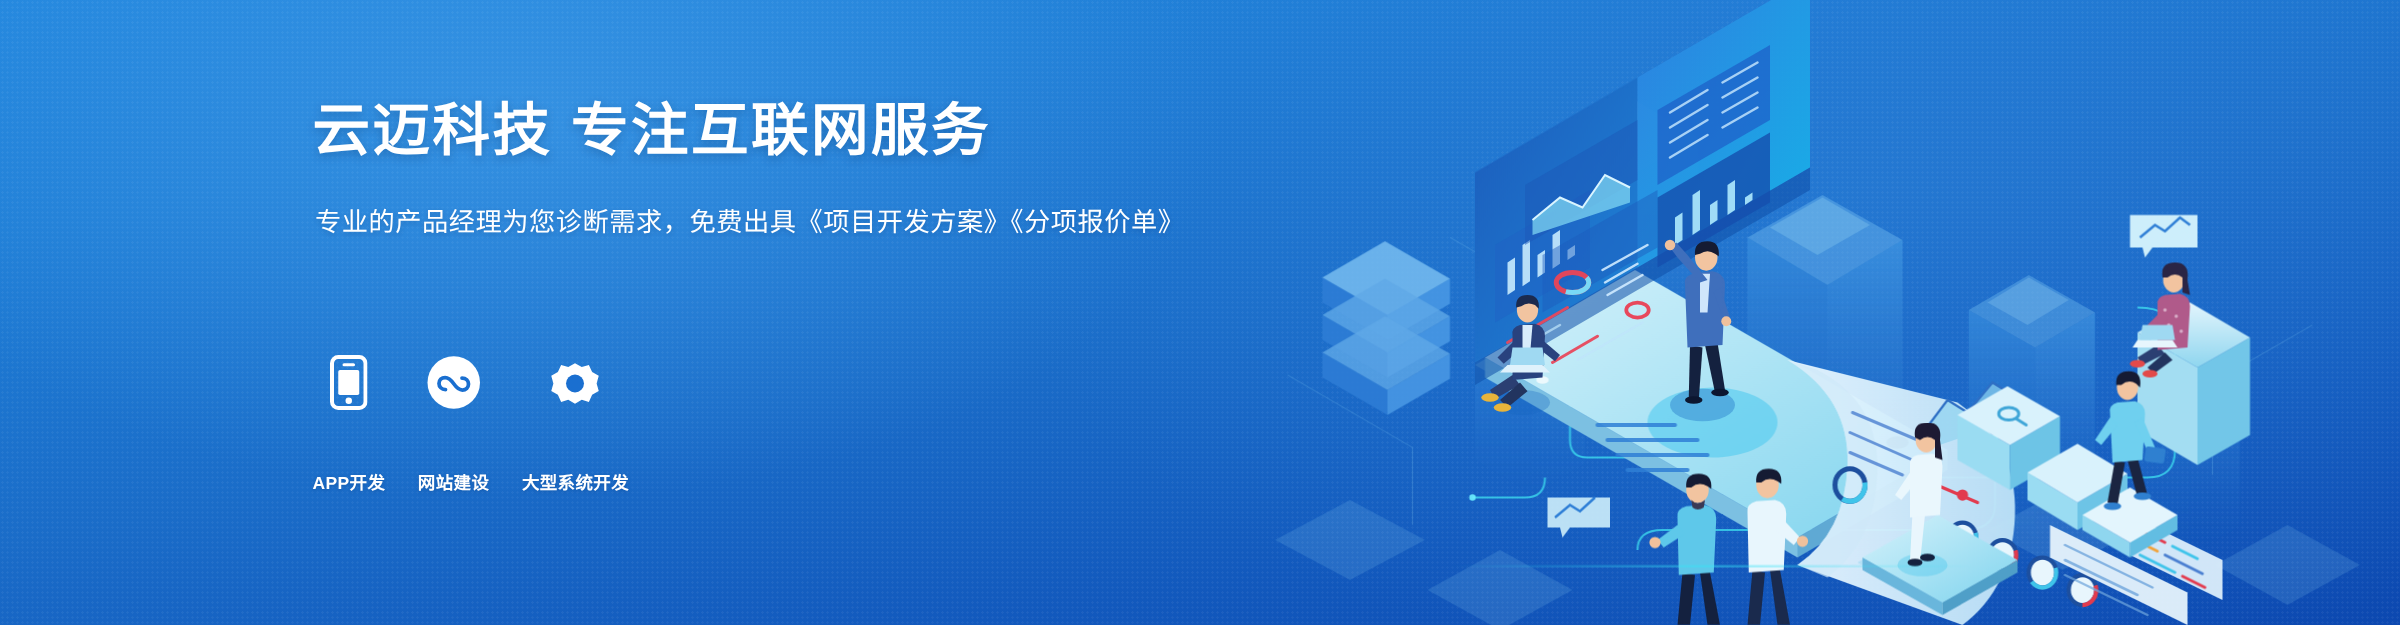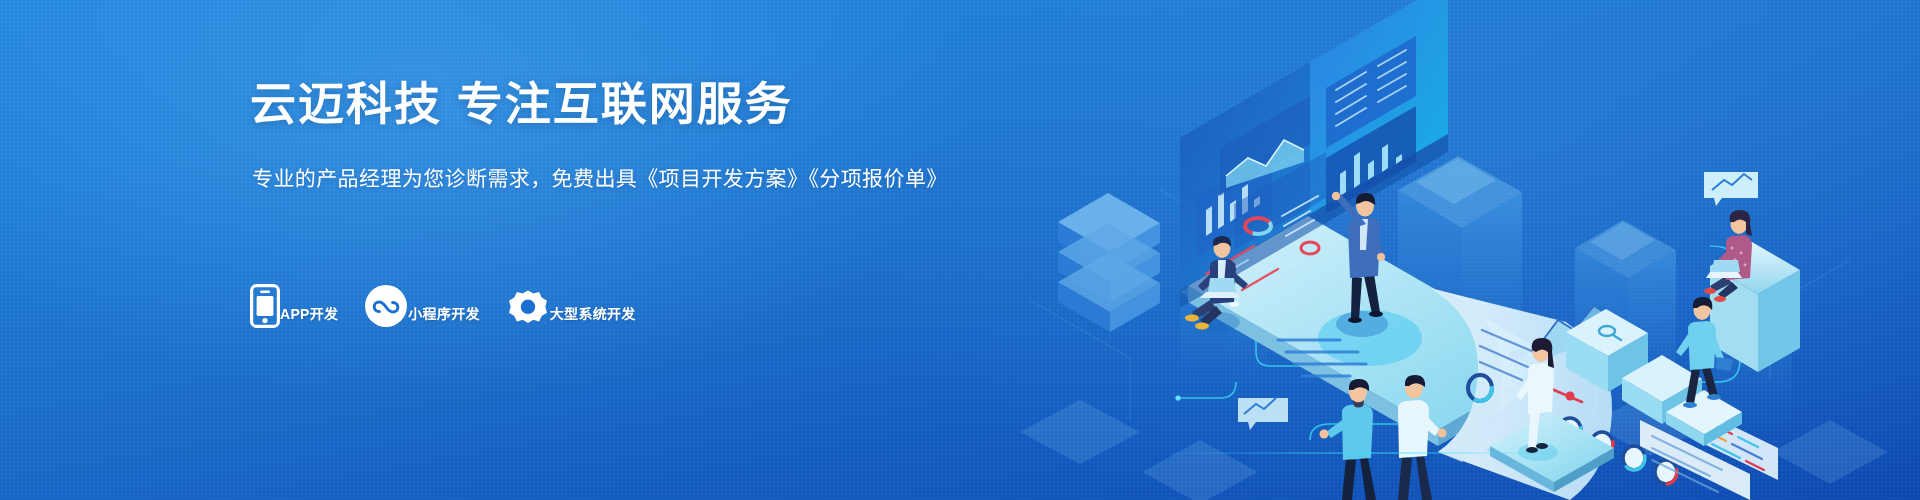--- a/index.html
+++ b/index.html
@@ -41,22 +41,23 @@
     position:absolute;left:2px;
     font-size:21px;line-height:1;color:#ffffff;letter-spacing:.4px;
     white-space:nowrap;font-weight:normal;
     text-shadow:0 1px 4px rgba(3,42,95,.22);
   }
   .subline.l1{top:168px;}
   .subline.l2{top:211px;}
 
   .services{position:absolute;top:283px;left:0;display:flex;align-items:flex-start;}
   .service{
-    display:flex;flex-direction:row;align-items:center;
+    display:flex;flex-direction:column;align-items:center;
     margin-right:26px;
+    gap:32px;
   }
   .service:last-child{margin-right:14px;}
   .svc-ico{
     height:46px;display:flex;align-items:center;justify-content:center;
   }
   .svc-ico svg{display:block;}
   .svc-label{
     margin-top:14px;font-size:14px;font-weight:bold;color:#ffffff;
     letter-spacing:.3px;white-space:nowrap;
     text-shadow:0 1px 3px rgba(3,42,95,.25);
@@ -502,21 +503,21 @@
 
       <div class="service">
         <span class="svc-ico">
           <svg width="44" height="44" viewBox="0 0 44 44">
             <circle cx="22" cy="22" r="21" fill="#ffffff"></circle>
             <path d="M15.4 27.6 c-3.2 0 -5.2 -2.1 -5.2 -4.8 c0 -2.8 2.1 -4.8 4.9 -4.8
                      c3.3 0 5.1 2.4 6.9 5 c1.8 2.6 3.6 5 6.9 5 c2.8 0 4.9 -2 4.9 -4.8
                      c0 -2.7 -2 -4.8 -5.2 -4.8" fill="none" stroke="#1a6fd0" stroke-width="3" stroke-linecap="round"></path>
           </svg>
         </span>
-        <span class="svc-label">小程序开发</span>
+        <span class="svc-label">网站建设</span>
       </div>
 
 
 
       <div class="service">
         <span class="svc-ico">
           <svg width="44" height="44" viewBox="0 0 44 44">
             <path d="M22 1.5 l5.4 2.9 l5.7 -1.6 l2.6 5.4 l5.3 2.9 l-1.7 5.8 l1.7 5.8
                      l-5.3 2.9 l-2.6 5.4 l-5.7 -1.6 L22 32.3 l-5.4 -2.9 l-5.7 1.6
                      l-2.6 -5.4 l-5.3 -2.9 l1.7 -5.8 l-1.7 -5.8 l5.3 -2.9 l2.6 -5.4

